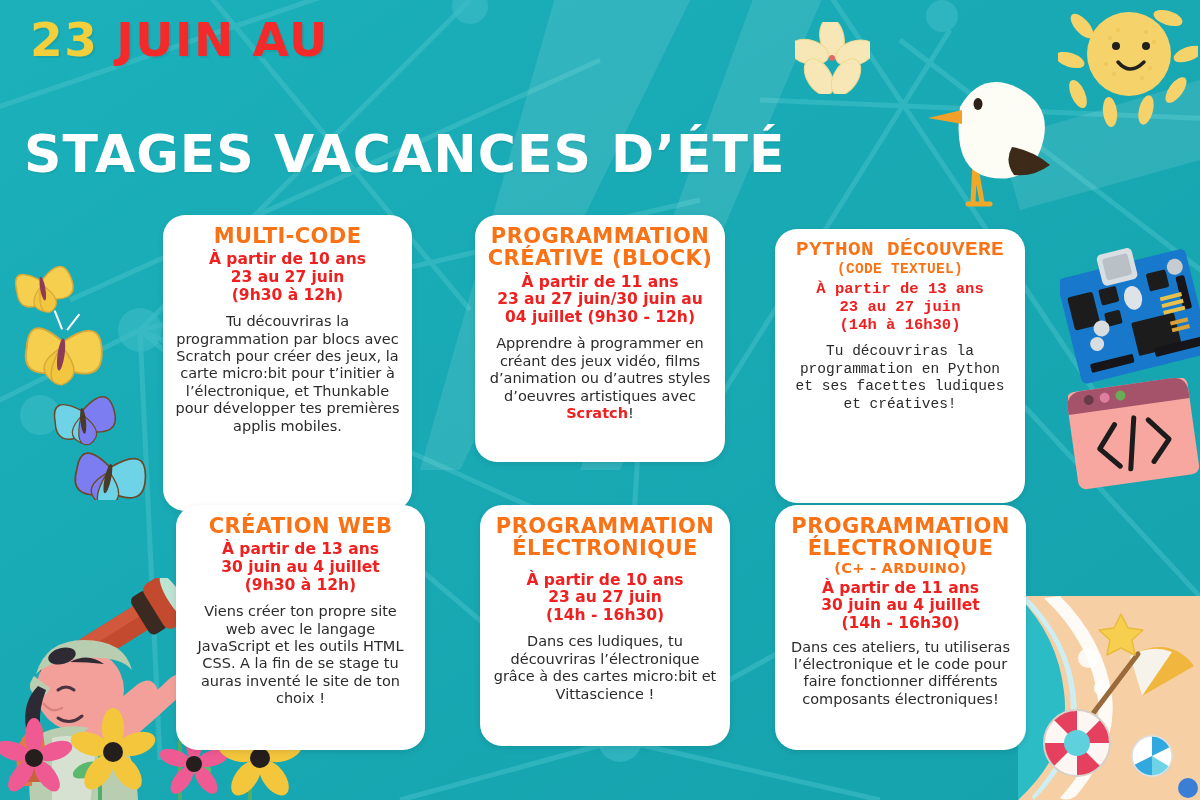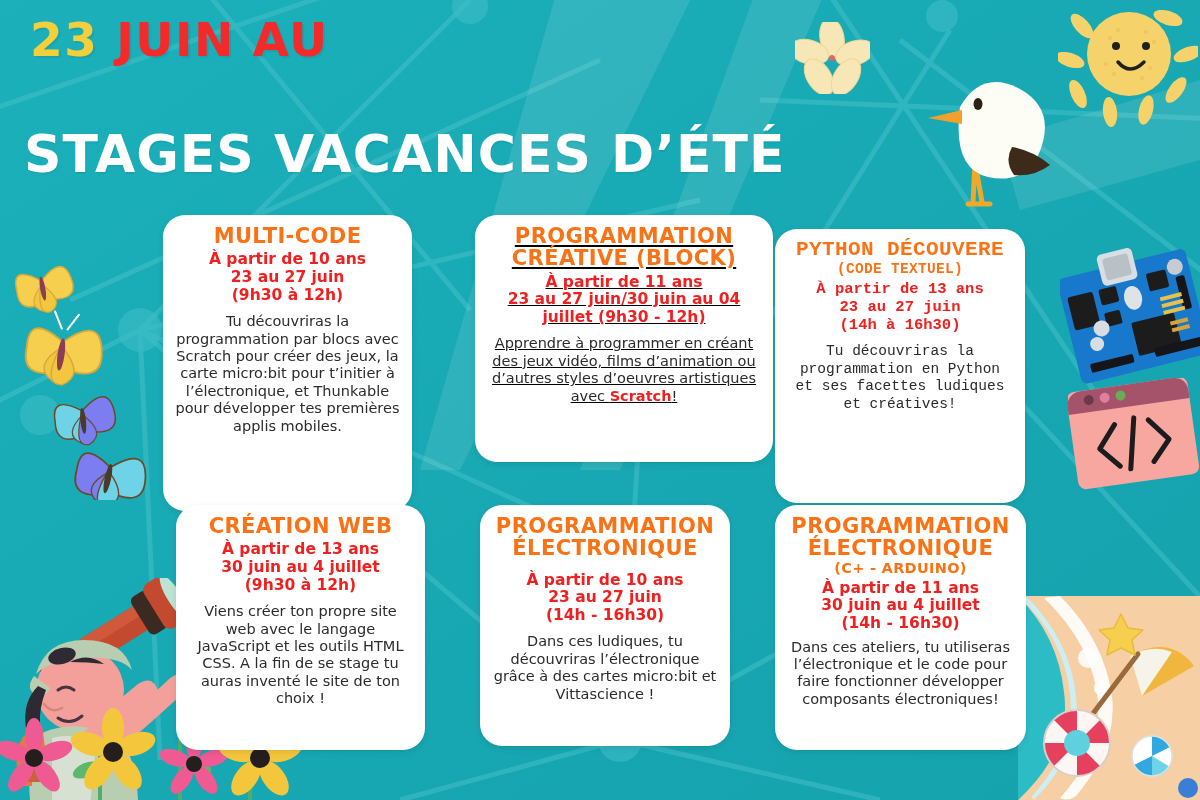--- a/index.html
+++ b/index.html
@@ -81,21 +81,21 @@
   .card-desc{
     color:#2b2b2b;
     font-size:14.5px;
     line-height:1.2;
     margin-top:9px;
   }
   .card-desc .hl{ color:#ef2020; font-weight:bold; }
 
   
   #card-multi-code       { left:163px; top:215px; width:249px; height:296px; }
-  #card-prog-creative    { left:475px; top:215px; width:298px; height:247px;text-decoration:underline; }
+  #card-prog-creative    { left:475px; top:215px; width:250px; height:247px; }
   #card-python           { left:775px; top:229px; width:250px; height:274px;font-family:Liberation Mono, monospace; }
   #card-creation-web     { left:176px; top:505px; width:249px; height:245px; }
   #card-prog-electro     { left:480px; top:505px; width:250px; height:241px; }
   #card-prog-electro-ard { left:775px; top:505px; width:251px; height:245px; }
 
   
   .deco{ position:absolute; z-index:20; }
   #deco-sun{ left:1058px; top:2px; }
   #deco-seagull{ left:920px; top:52px; }
   #deco-flower-top{ left:795px; top:22px; }
@@ -491,17 +491,17 @@
     </div>
   </div>
 
   <div class="card" id="card-prog-electro-ard">
     <div class="card-title">PROGRAMMATION ÉLECTRONIQUE</div>
     <div class="card-subtitle">(C+ - ARDUINO)</div>
     <div class="card-meta" style="white-space:pre-line">À partir de 11 ans
 30 juin au 4 juillet
 (14h - 16h30)</div>
     <div class="card-desc" style="margin-top:6px">
-      <span>Dans ces ateliers, tu utiliseras l’électronique et le code pour faire fonctionner développer composants électroniques!</span>
+      <span>Dans ces ateliers, tu utiliseras l’électronique et le code pour faire fonctionner différents composants électroniques!</span>
     </div>
   </div>
 
 </div>
 
 </body></html>

